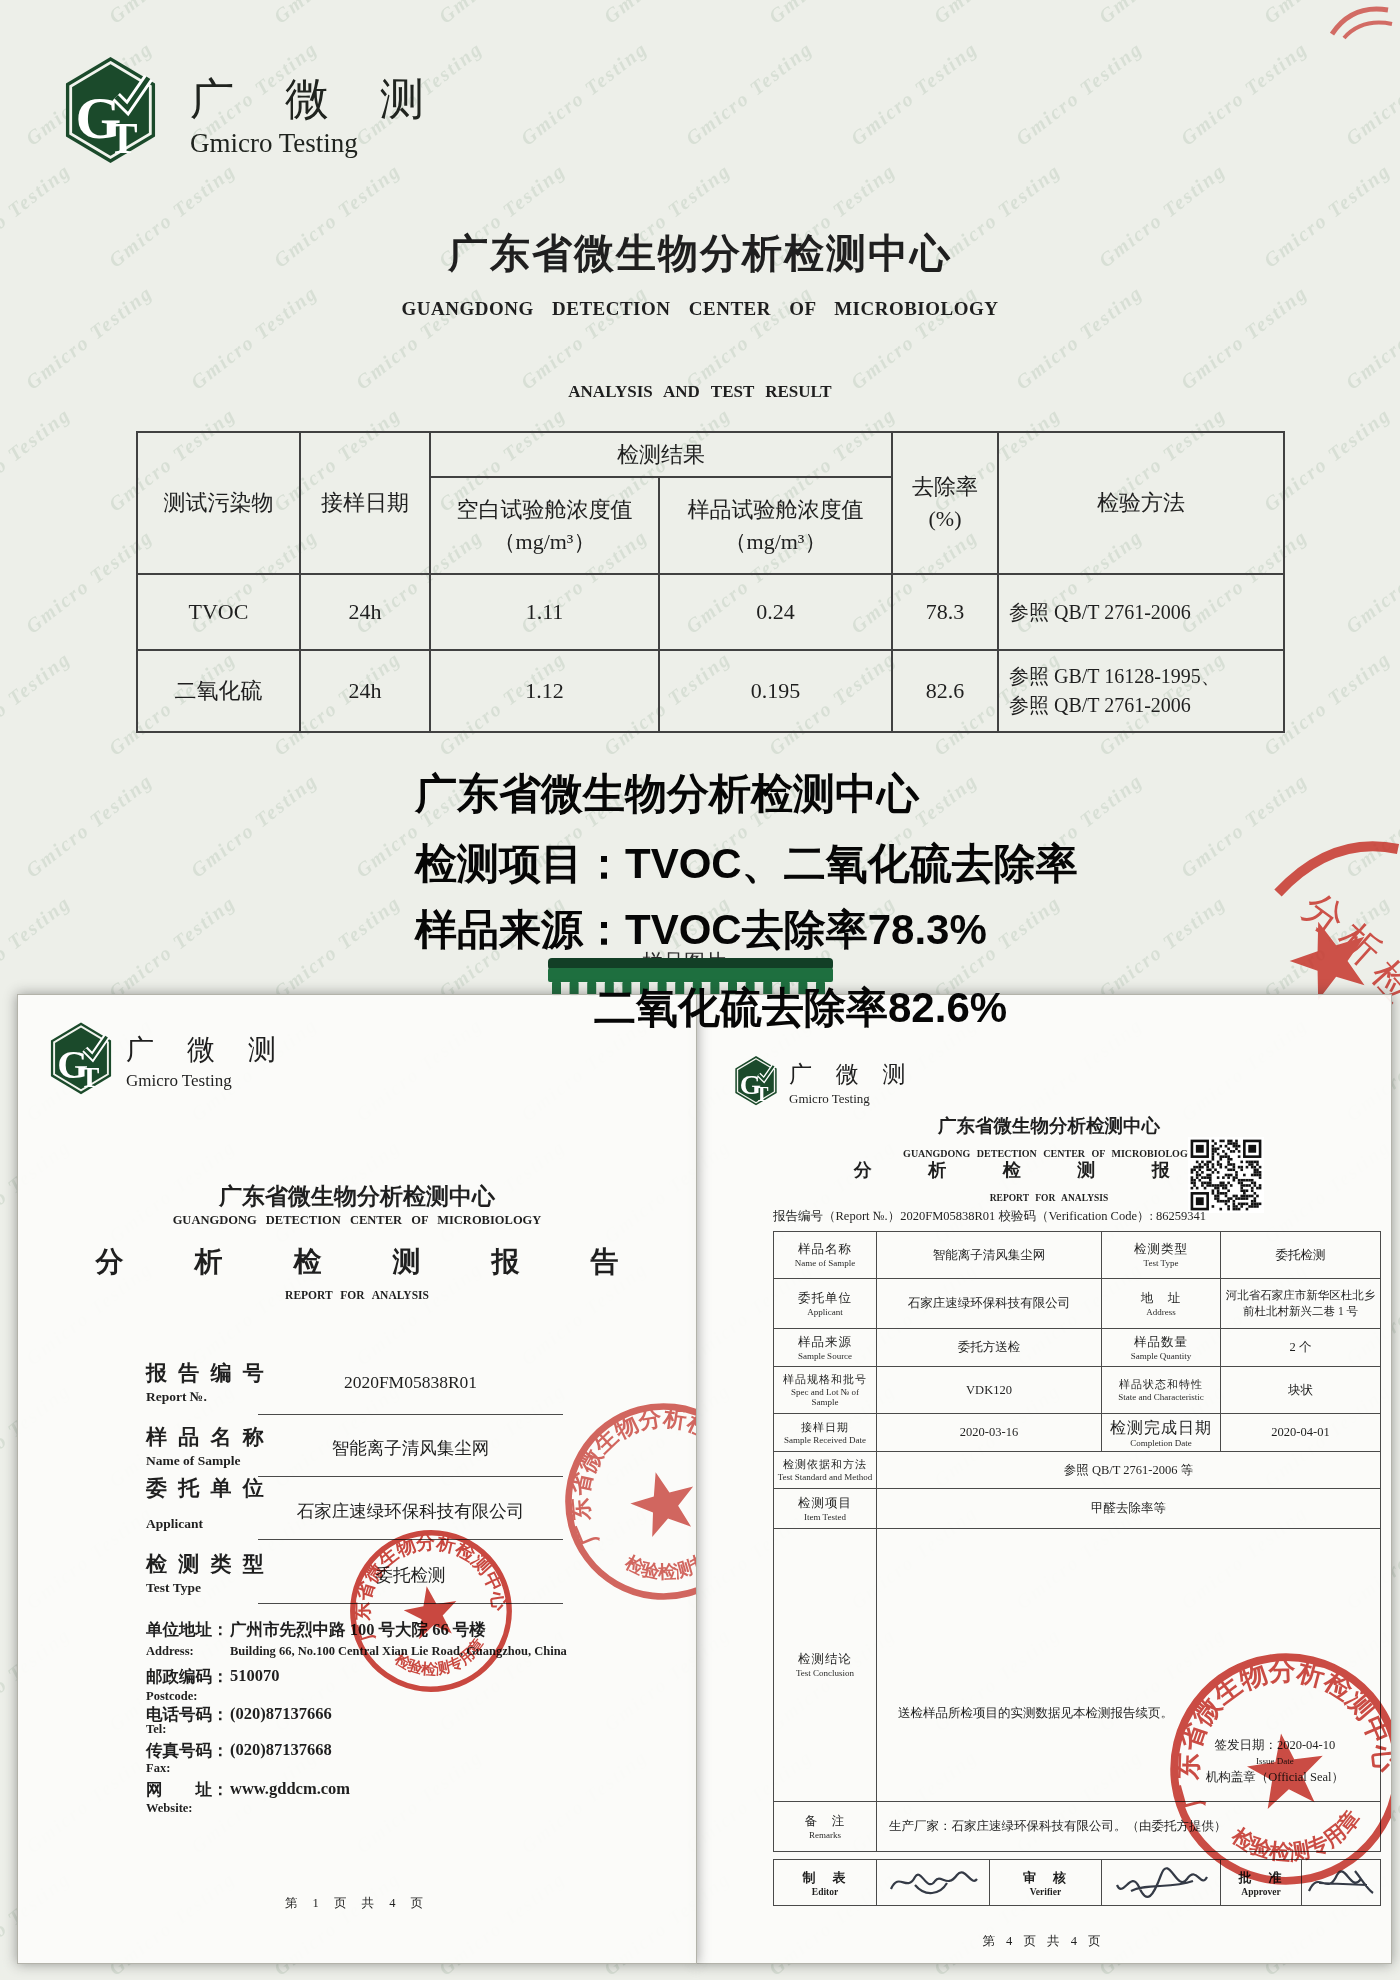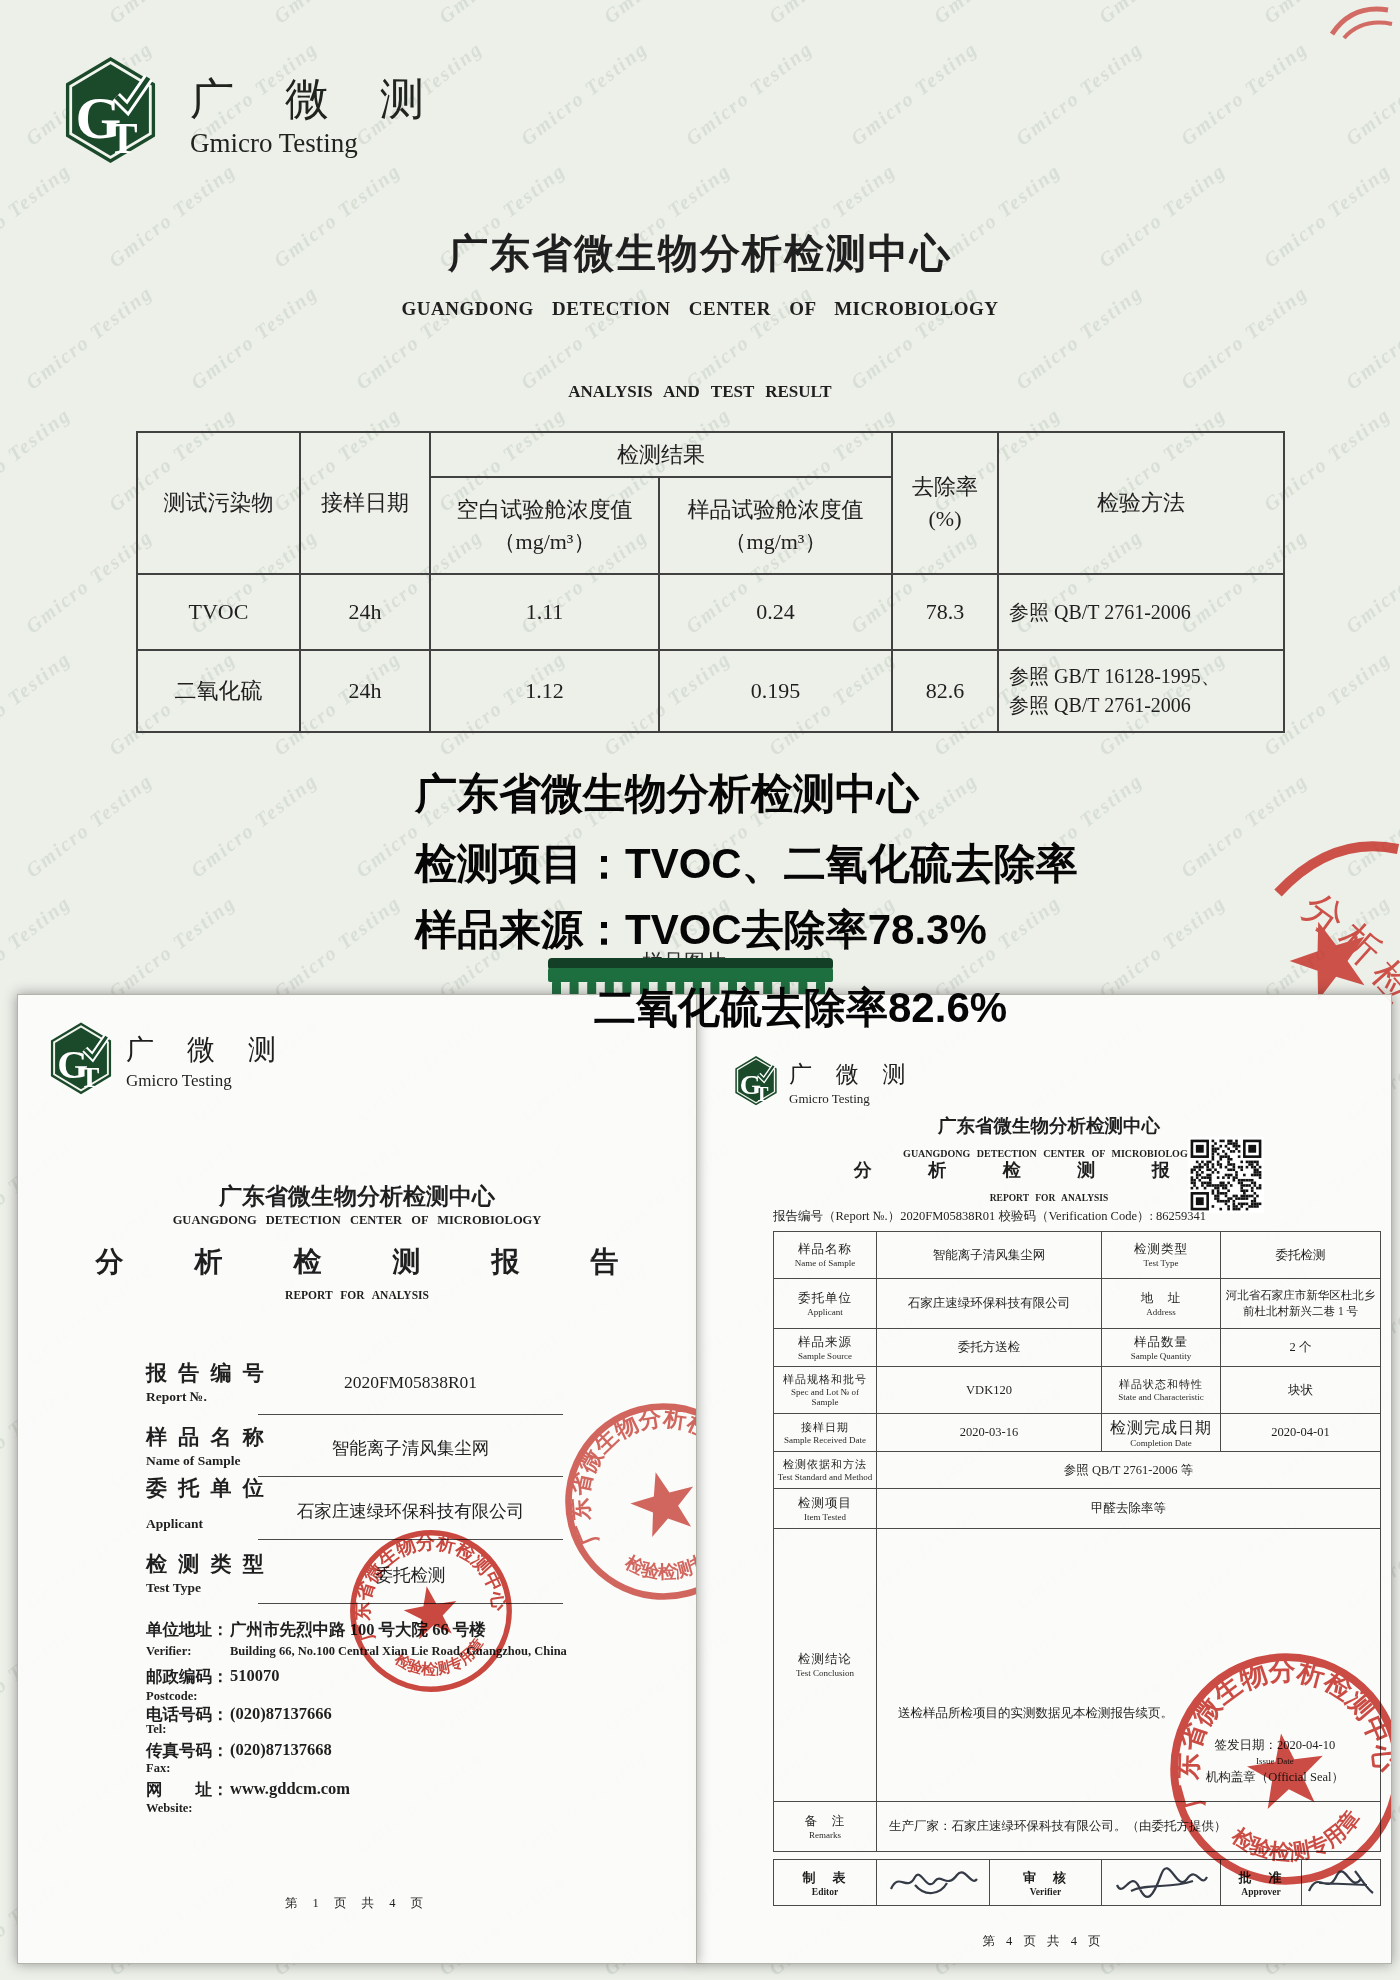--- a/index.html
+++ b/index.html
@@ -397,21 +397,21 @@
     <div class="abs fv" style="left:240px;top:504px;width:305px">石家庄速绿环保科技有限公司</div>
     <div class="abs ful" style="left:240px;top:544px;width:305px"></div>
 
     <div class="abs fl" style="left:128px;top:555px">检 测 类 型</div>
     <div class="abs fe" style="left:128px;top:585px">Test Type</div>
     <div class="abs fv" style="left:240px;top:568px;width:305px">委托检测</div>
     <div class="abs ful" style="left:240px;top:608px;width:305px"></div>
 
     <div class="abs cl" style="left:128px;top:624px">单位地址：</div>
     <div class="abs cv" style="left:212px;top:624px">广州市先烈中路 100 号大院 66 号楼</div>
-    <div class="abs ce" style="left:128px;top:649px">Verifier:</div>
+    <div class="abs ce" style="left:128px;top:649px">Address:</div>
     <div class="abs ce" style="left:212px;top:649px">Building 66, No.100 Central Xian Lie Road, Guangzhou, China</div>
 
     <div class="abs cl" style="left:128px;top:671px">邮政编码：</div>
     <div class="abs cv" style="left:212px;top:671px">510070</div>
     <div class="abs ce" style="left:128px;top:694px">Postcode:</div>
 
     <div class="abs cl" style="left:128px;top:709px">电话号码：</div>
     <div class="abs cv" style="left:212px;top:709px">(020)87137666</div>
     <div class="abs ce" style="left:128px;top:727px">Tel:</div>
 

